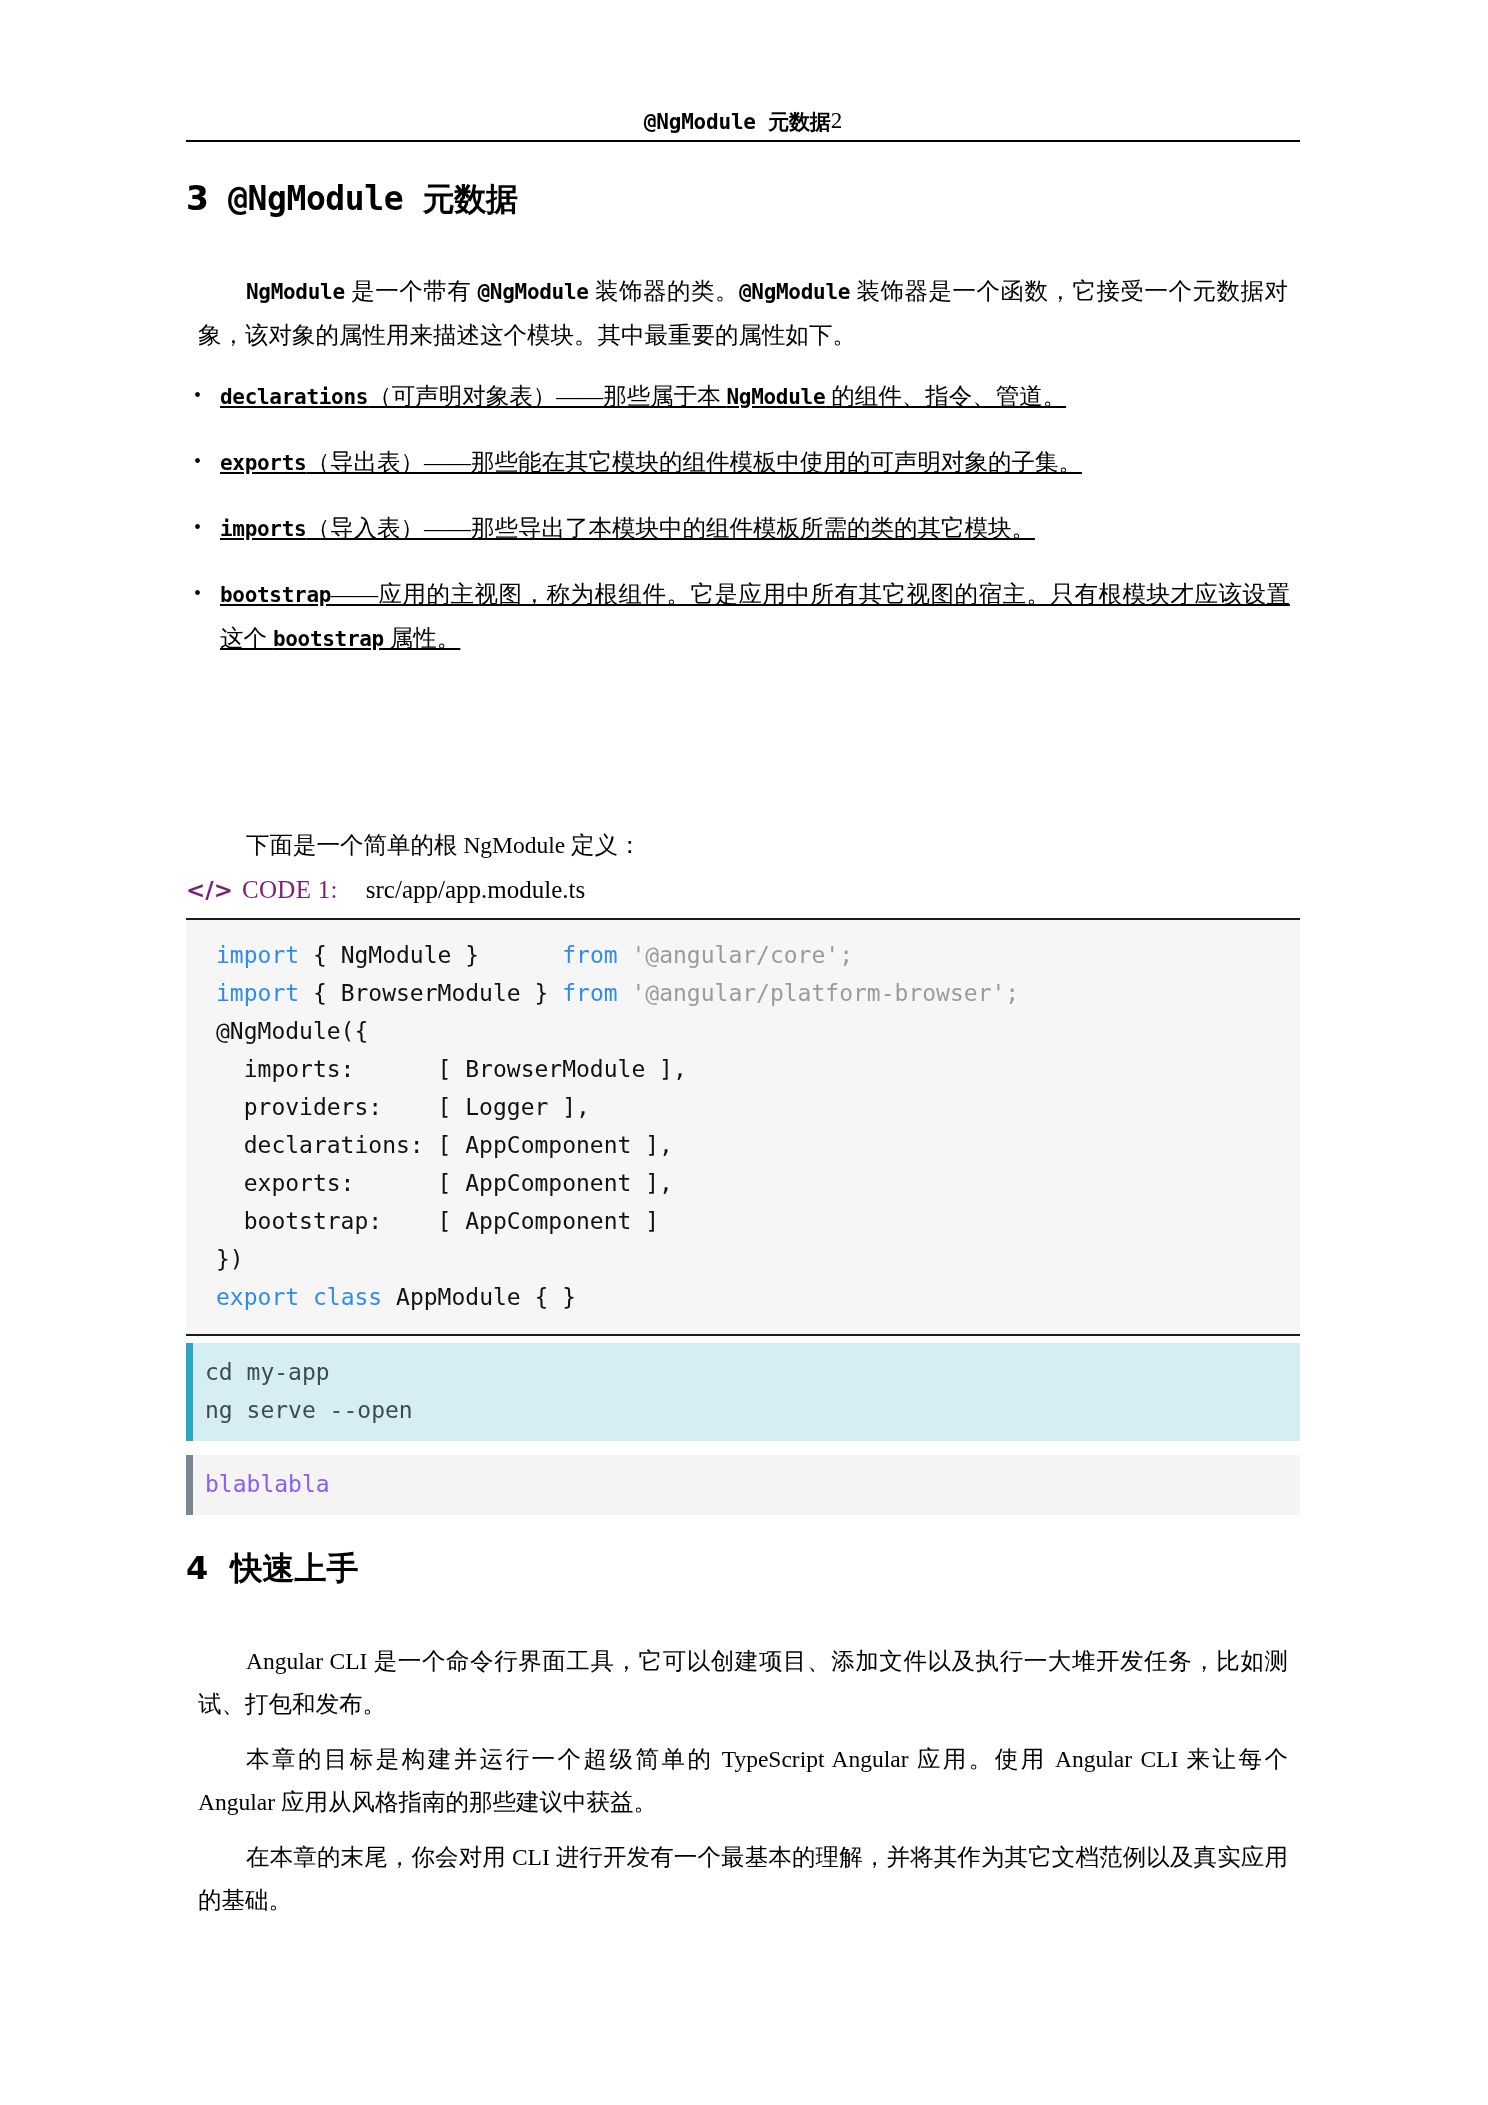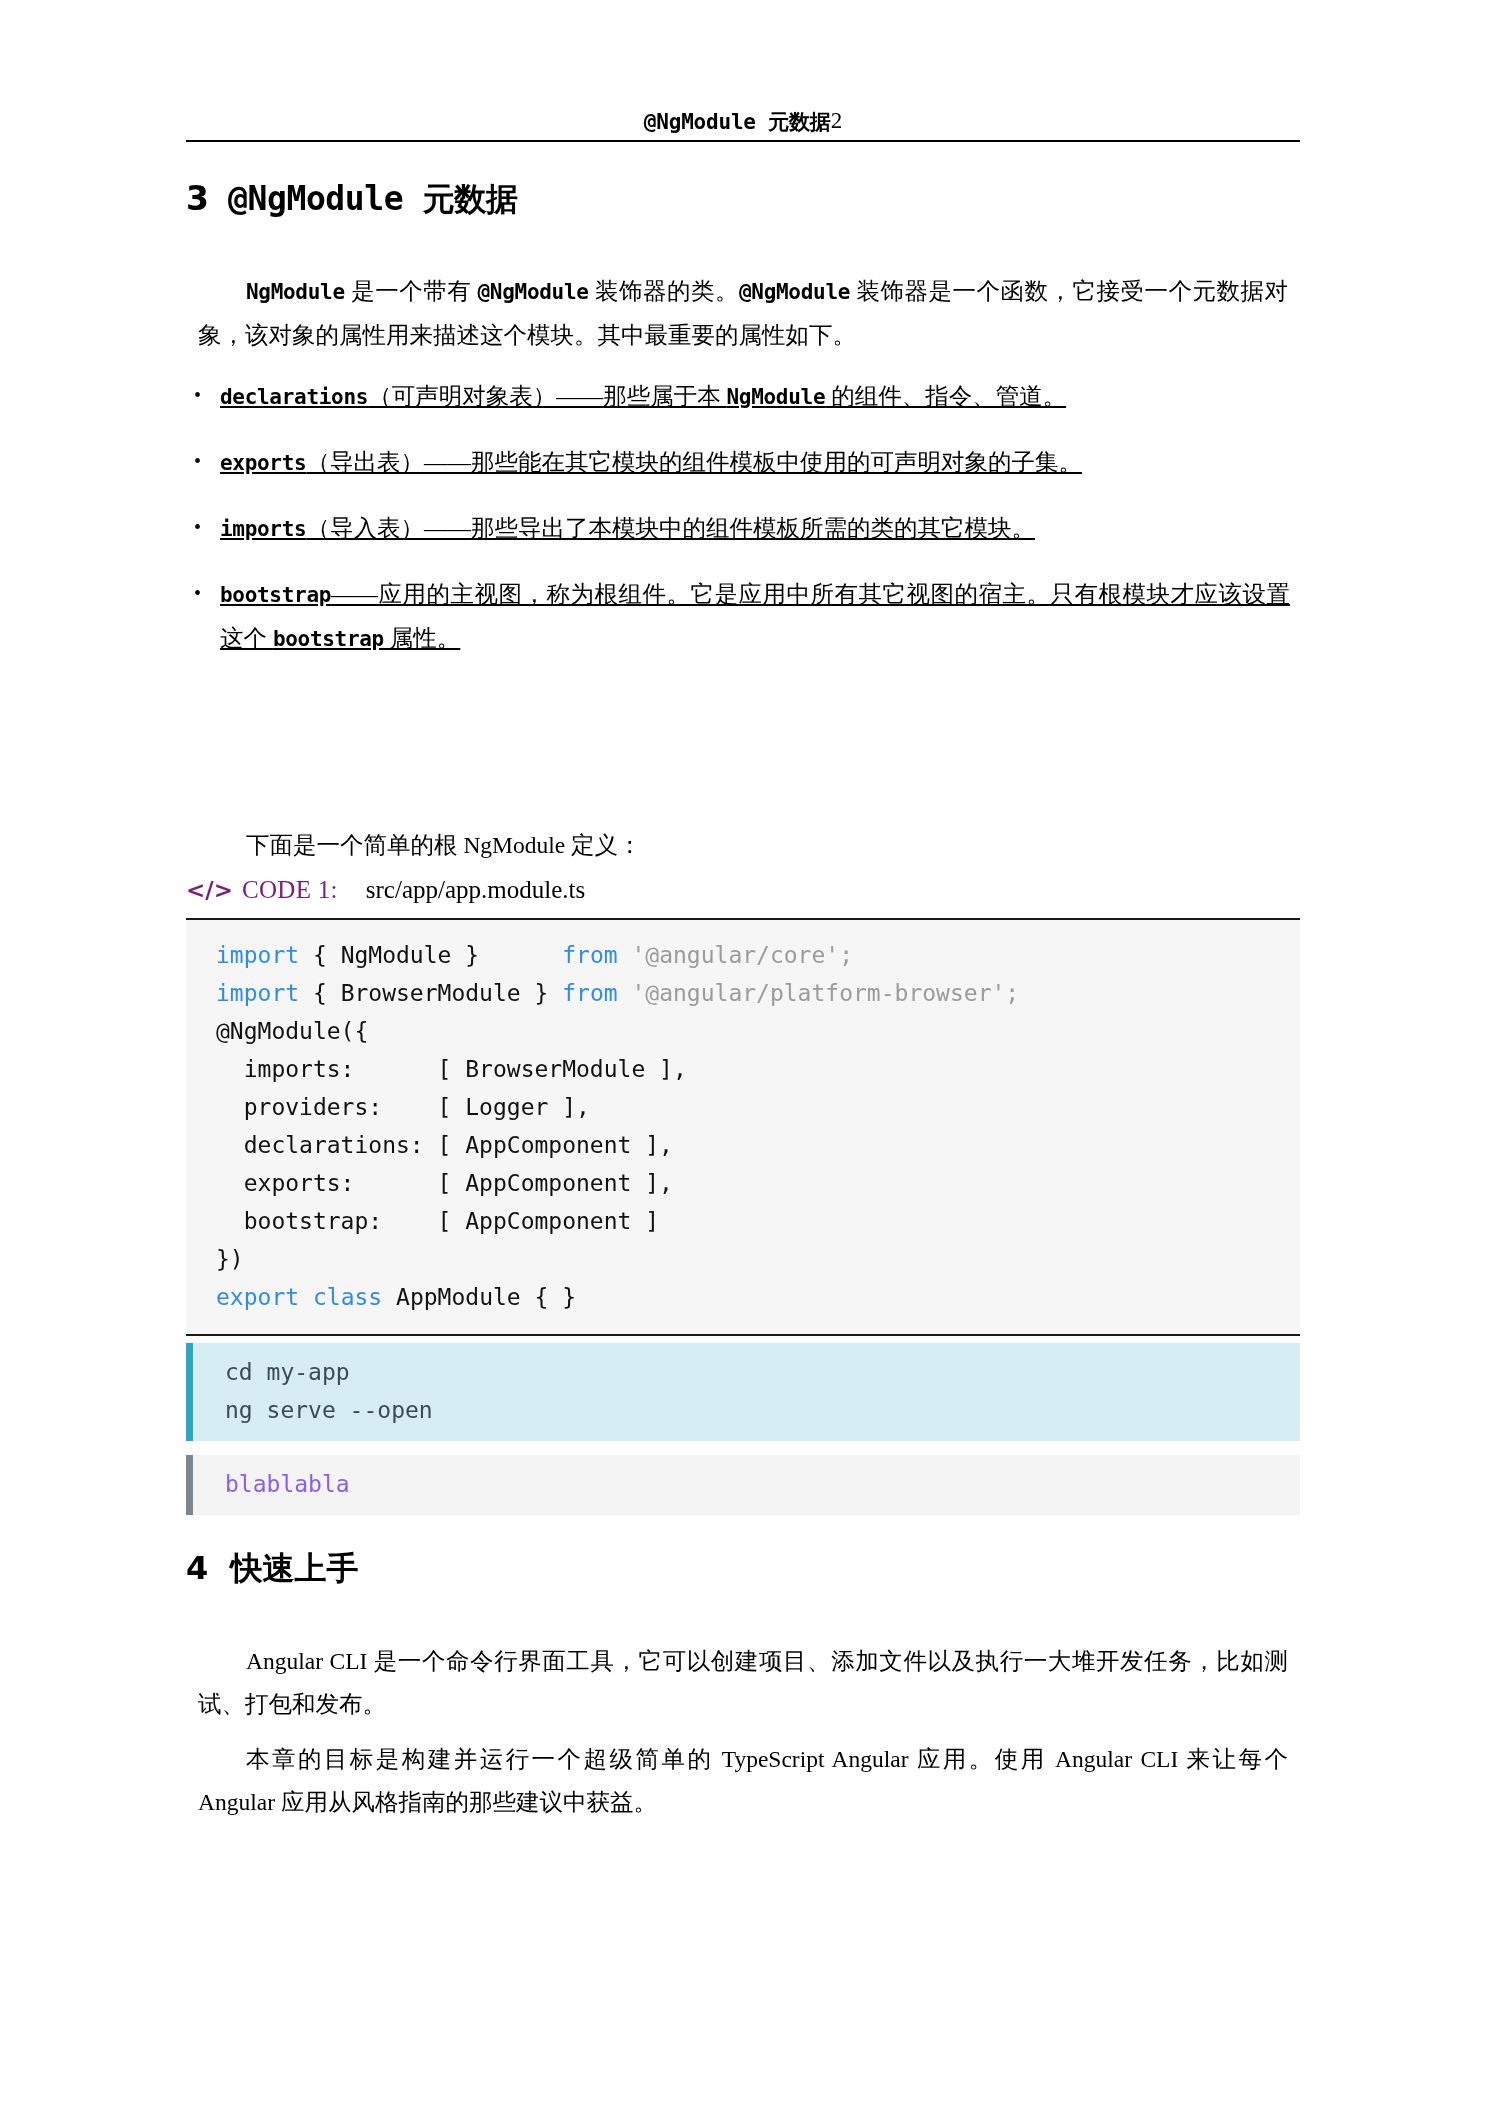--- a/index.html
+++ b/index.html
@@ -171,21 +171,21 @@
   .code-block .ln { padding-left: 30px; }
   .kw { color: #2E8BF0; }
   .str { color: #9B9B9B; }
 
   
   .shell {
     font-family: "DejaVu Sans Mono", "Liberation Mono", monospace;
     font-size: 23px;
     line-height: 38px;
     white-space: pre;
-    padding: 10px 0 12px 32px;
+    padding: 10px 0 12px 12px;
   }
   .shell.teal {
     background: #D6EDF3;
     border-left: 7px solid #2BA8C6;
     color: #3b4b52;
   }
   .shell.gray {
     background: #F4F4F4;
     border-left: 7px solid #7A8691;
     color: #8b5cf6;
@@ -247,15 +247,16 @@
     <div class="shell gray"><span>blablabla</span></div>
   </div>
 
   <div class="content" style="top:1548px;">
     <h2 class="sec2"><span>4</span>&nbsp; <span>快速上手</span></h2>
   </div>
 
   <div class="content" style="top:1628px;">
     <p class="para indent">Angular CLI 是一个命令行界面工具，它可以创建项目、添加文件以及执行一大堆开发任务，比如测试、打包和发布。</p>
     <p class="para indent">本章的目标是构建并运行一个超级简单的 TypeScript Angular 应用。使用 Angular CLI 来让每个 Angular 应用从风格指南的那些建议中获益。</p>
+    <p class="para indent">在本章的末尾，你会对用 CLI 进行开发有一个最基本的理解，并将其作为其它文档范例以及真实应用的基础。</p>
   </div>
 
 </div>
 
 </body></html>

